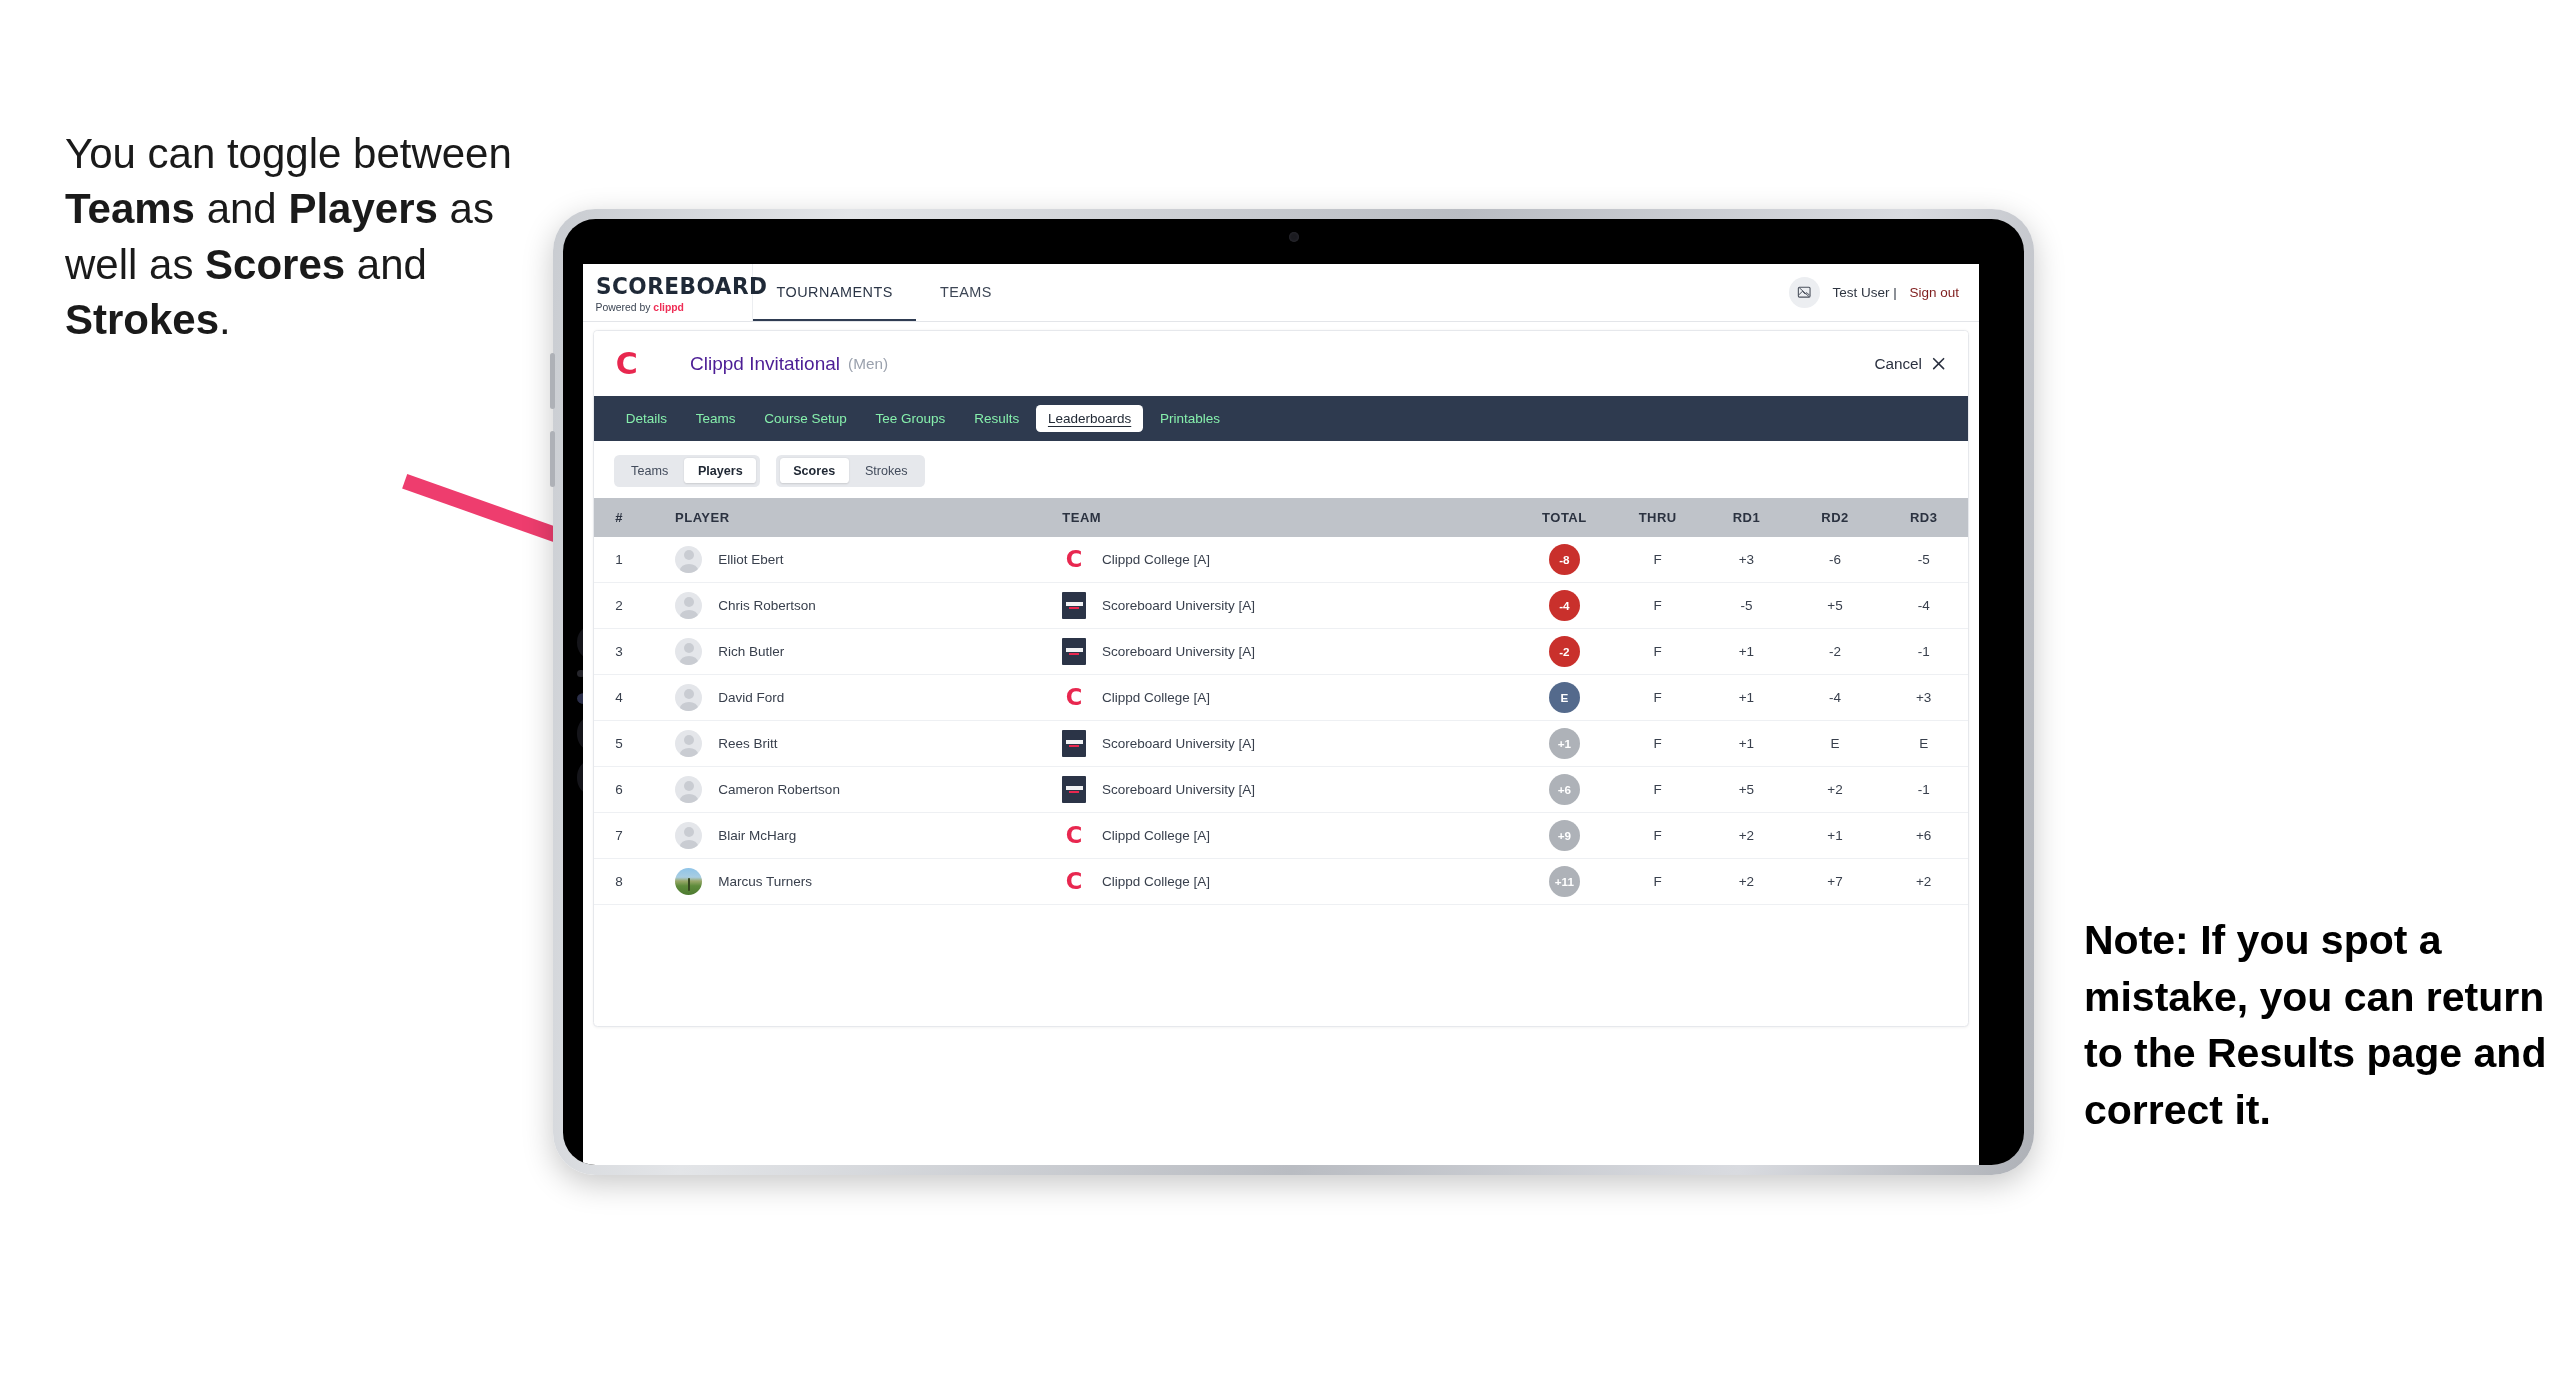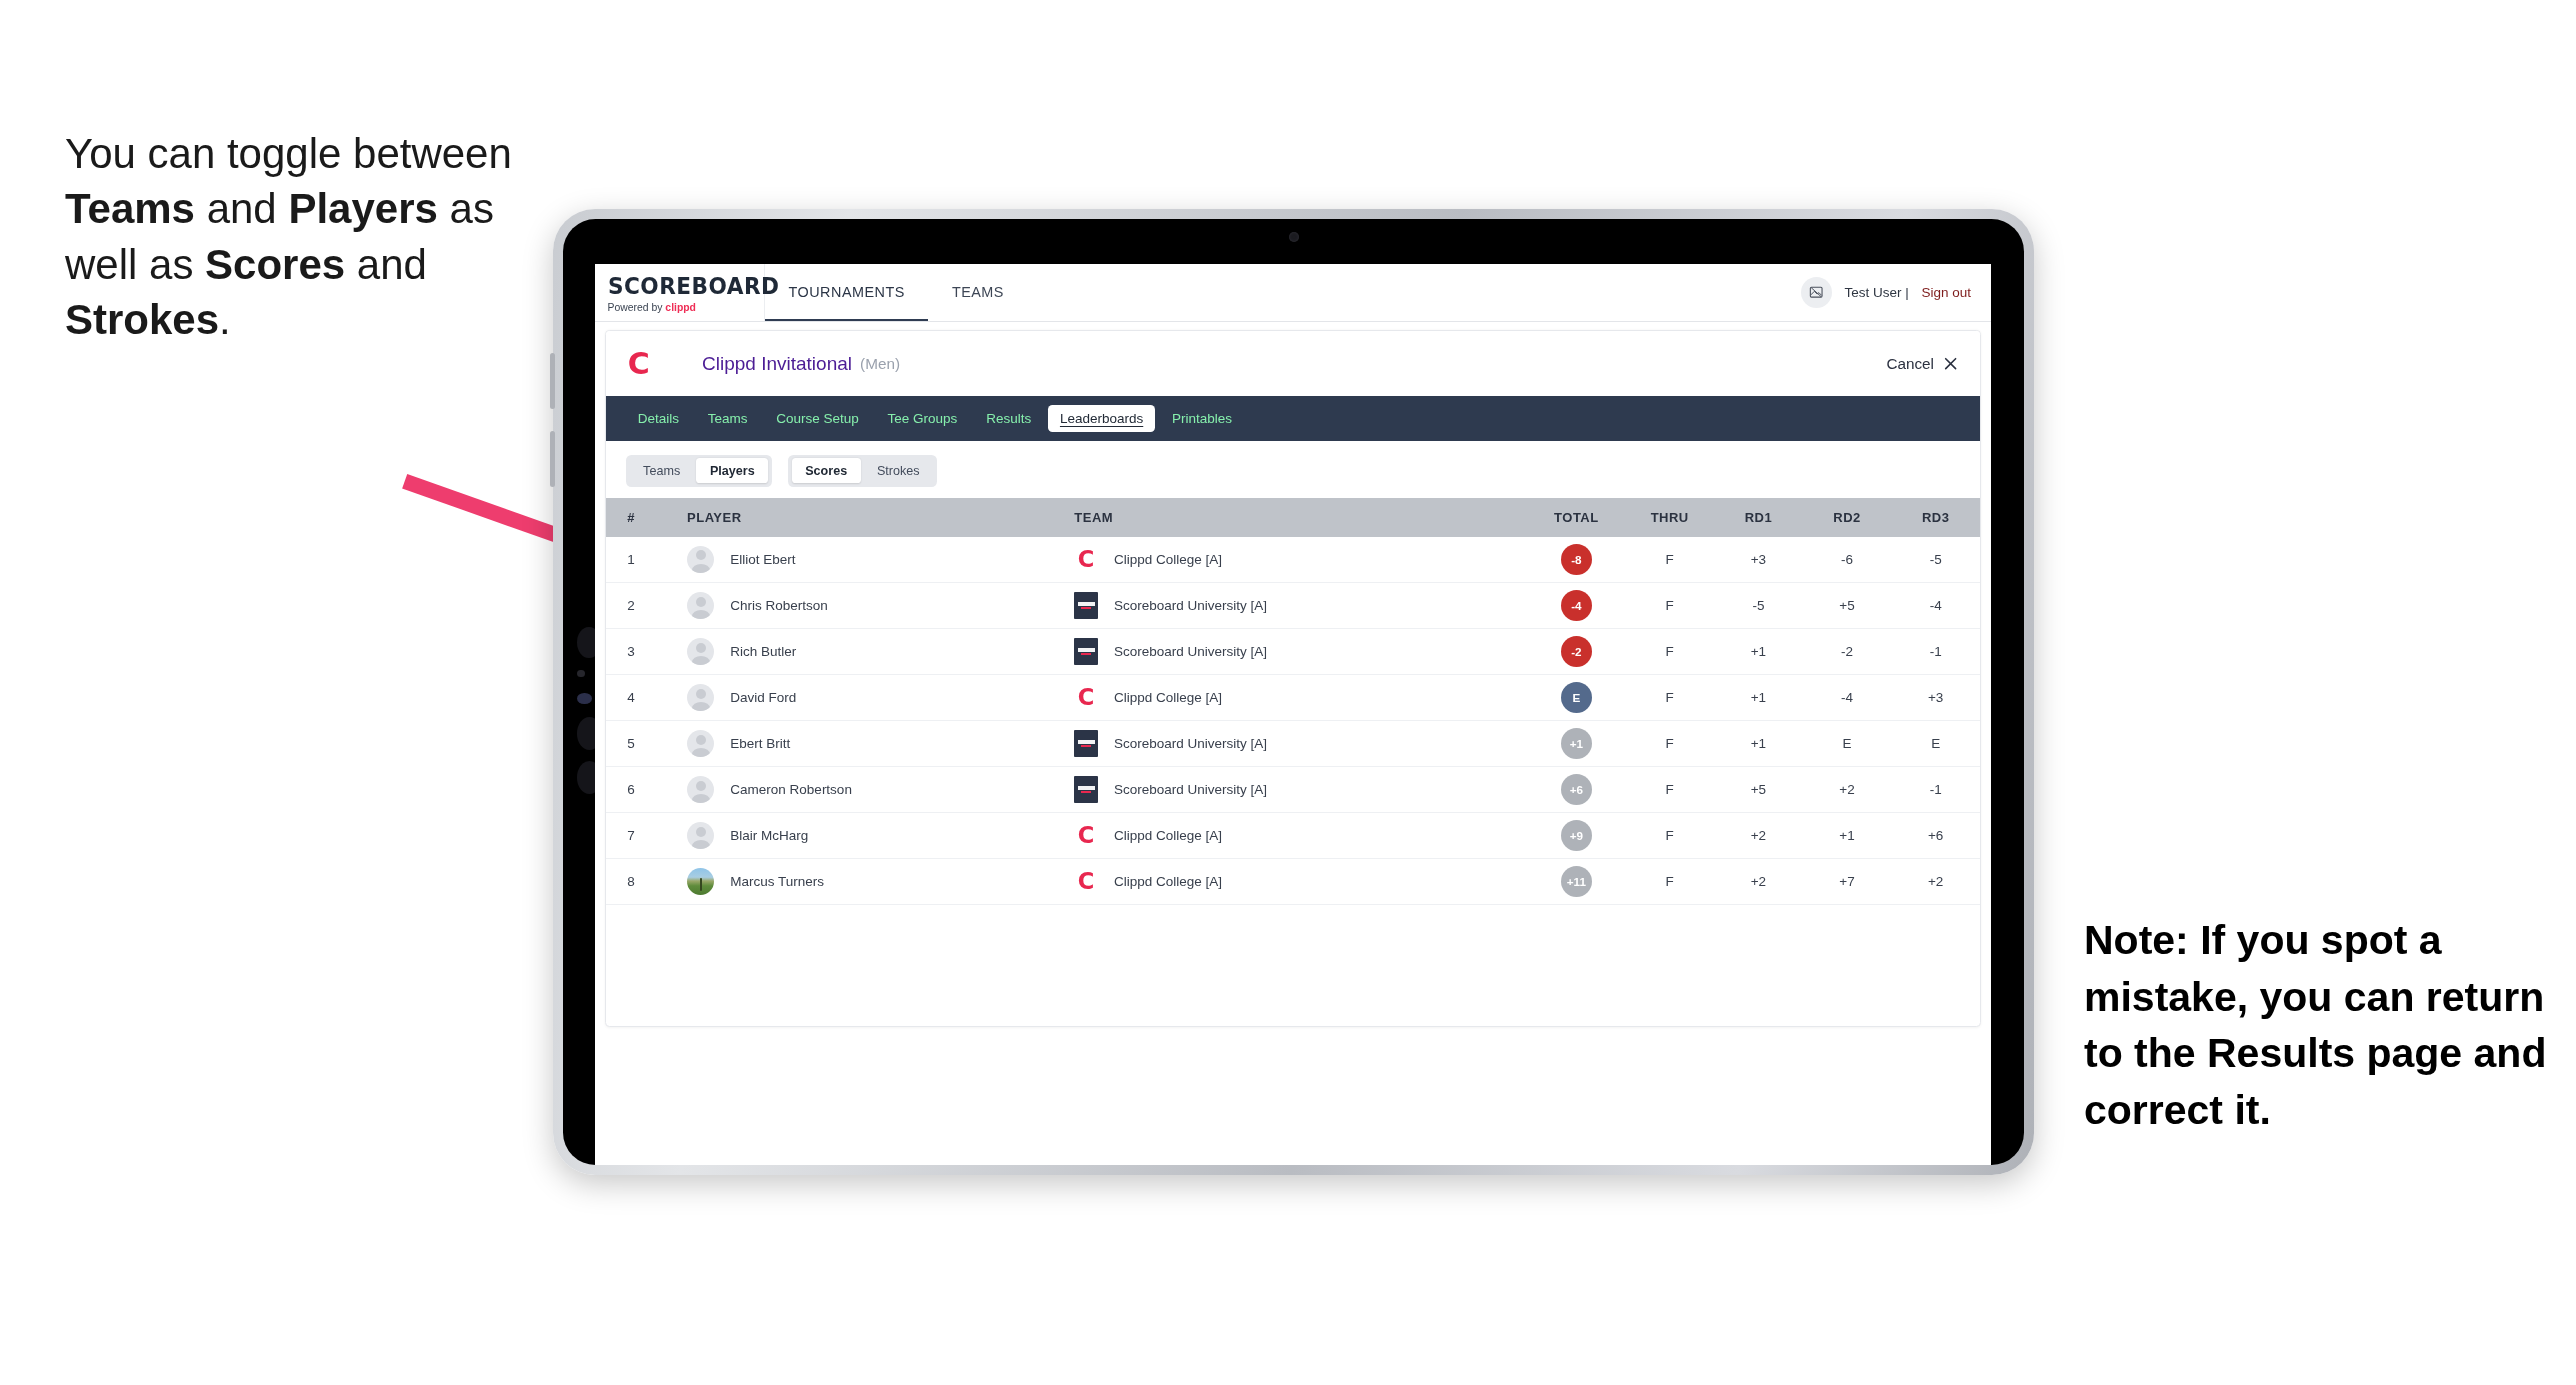--- a/index.html
+++ b/index.html
@@ -58,21 +58,21 @@
   .sb-2 { left: -2.7px; top: 222px; width: 4.5px; height: 56px; }
   .edge-dot { position: absolute; left: 14.4px; border-radius: 50%; background: #15151a; }
   .ed-1 { top: 408px; width: 23.5px; height: 31px; }
   .ed-2 { top: 451px; width: 7.2px;  height: 7.2px;  background:#26262c;}
   .ed-3 { top: 474px; width: 14.4px; height: 10.8px; background:#2b2f4a;}
   .ed-4 { top: 498px; width: 25px; height: 32.5px; }
   .ed-5 { top: 542px; width: 25px; height: 32.5px; }
 
   
   .viewport {
-    position: absolute; left: 32px; top: 45px;
+    position: absolute; left: 20px; top: 45px;
     width: 1396px; height: 935px;
     background: #ffffff;
     overflow: hidden;
   }
 
   
   .appbar {
     height: 58px; background: #fff; border-bottom: 0.9px solid #e3e5e9;
     display: flex; align-items: stretch;
   }
@@ -411,21 +411,21 @@
                   <td class="col-thru">F</td>
                   <td class="col-rd">+1</td>
                   <td class="col-rd">-4</td>
                   <td class="col-rd">+3</td>
                 </tr>
                 <tr>
                   <td class="col-rank">5</td>
                   <td class="col-player">
                     <div class="player-cell">
                       <span class="pavatar generic"></span>
-                      <span>Ebert Britt</span>
+                      <span>Rees Britt</span>
                     </div>
                   </td>
                   <td class="col-team">
                     <div class="team-cell">
                       <span class="tlogo-sb">
                         <i></i>
                         <u></u>
                       </span>
                       <span>Scoreboard University [A]</span>
                     </div>

